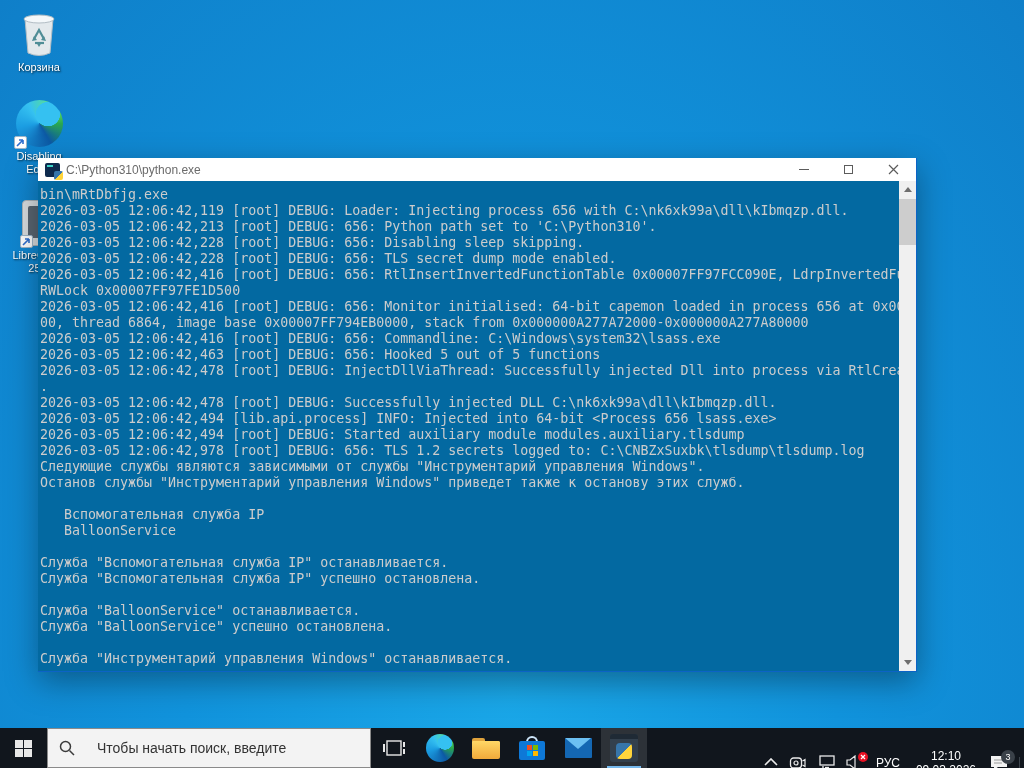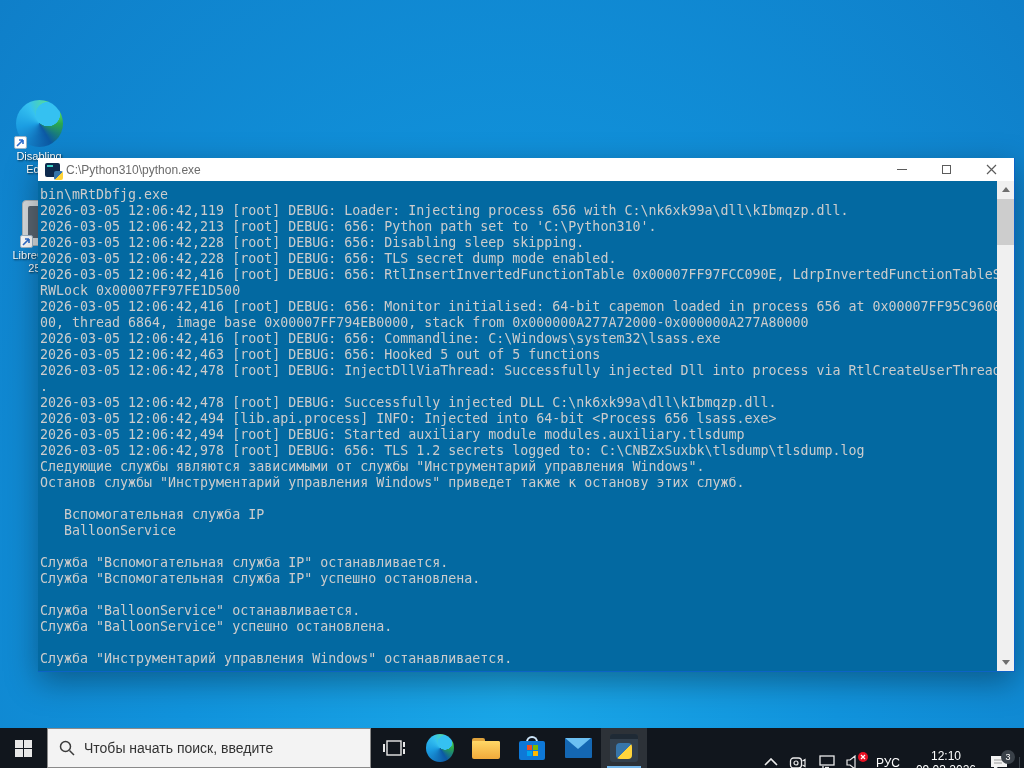--- a/index.html
+++ b/index.html
@@ -9,21 +9,21 @@
 
   
   .desk-icon { position:absolute; width:66px; display:flex; flex-direction:column; align-items:center; cursor:default; }
   .desk-icon .glyph { position:relative; }
   .desk-label { margin-top:3px; font-size:11px; color:#fff; text-align:center; line-height:13px;
     text-shadow:1px 1px 2px rgba(0,0,0,.75); }
   .shortcut-badge { position:absolute; left:-2px; bottom:-2px; width:13px; height:13px; background:#fff;
     border-radius:2px; border:1px solid #9fb6c8; display:flex; align-items:center; justify-content:center; }
 
   
-  #win { position:absolute; left:38px; top:158px; width:977px; height:514px; background:#0c0c0c;
+  #win { position:absolute; left:38px; top:158px; width:879px; height:514px; background:#0c0c0c;
     border-right:1px solid #0c63c6; border-bottom:1px solid #0c63c6;
     box-shadow:0 10px 30px rgba(0,0,0,.35); }
   #titlebar { height:23px; background:#ffffff; display:flex; align-items:center; padding-left:7px; }
   #title-text { font-size:12px; color:#6b6b6b; margin-left:6px; white-space:nowrap; }
   .tb-btn { width:45px; height:23px; display:flex; align-items:center; justify-content:center; }
   #tb-buttons { margin-left:auto; display:flex; }
   .icon-min { width:10px; height:1px; background:#5c5c5c; }
   .icon-max { width:9px; height:9px; border:1px solid #5c5c5c; }
   #console-body { position:absolute; left:0; top:23px; right:0; bottom:0; background:#0369a1; overflow:hidden; }
   #console-text { position:absolute; left:2px; top:6px; white-space:pre;
@@ -36,21 +36,21 @@
   #sb-thumb { position:absolute; left:0; top:18px; width:17px; height:46px; background:#cdcdcd; }
 
   
   #taskbar { position:absolute; left:0; bottom:0; width:1024px; height:40px; background:#11161d;
     display:flex; align-items:stretch; color:#fff; }
   .tb-item { display:flex; align-items:center; justify-content:center; }
   #start-btn { width:47px; }
   .win-logo { display:grid; grid-template-columns:8px 8px; grid-template-rows:8px 8px; gap:1px; }
   .win-logo span { background:#e8e8e8; }
   #search-box { width:324px; background:#f3f3f3; border:1px solid #8a8a8a; display:flex; align-items:center;
-    padding-left:11px; gap:9px; }
+    padding-left:11px; gap:22px; }
   #search-input { border:none; outline:none; background:transparent; font-size:14px; width:250px;
     font-family:"Liberation Sans", sans-serif; color:#222; }
   #search-input::placeholder { color:#333; opacity:1; }
   .app-btn { width:46px; position:relative; }
   .app-btn.active { background:rgba(255,255,255,.12); }
   .app-btn.active::after { content:""; position:absolute; left:6px; right:6px; bottom:0; height:2px; background:#76b9ed; }
   #tray { margin-left:auto; display:flex; align-items:stretch;margin-top:29px; }
   .tray-btn { display:flex; align-items:center; justify-content:center; padding:0 5px; }
   #lang-label { font-size:12px; color:#fff; padding:0 8px; display:flex; align-items:center; }
   #clock { display:flex; flex-direction:column; align-items:center; justify-content:center; padding:0 8px;
@@ -100,20 +100,38 @@
   .lo-doc { position:relative; width:34px; height:46px; background:#d9dde0; border-radius:4px; border:1px solid #aab2b8; }
   .lo-doc .screen { position:absolute; left:5px; top:5px; width:22px; height:32px; background:#5a6672; border-radius:2px; }
 
   svg { display:block; }
 </style>
 </head>
 <body>
 
 <div id="screen">
 
+  <div class="desk-icon" style="left:6px; top:8px;">
+    <span class="glyph">
+      <svg width="44" height="50" viewBox="0 0 44 50">
+        <path d="M8 11 L36 11 L33 45 Q22 50 11 45 Z" fill="#e3e9ec" stroke="#b2bdc4" stroke-width="1"></path>
+        <ellipse cx="22" cy="11" rx="15" ry="4" fill="#f4f8fa" stroke="#b2bdc4" stroke-width="1"></ellipse>
+        <g stroke="#4f8d96" stroke-width="2.2" fill="none">
+          <path d="M17 31 L22 22 L27 31"></path>
+          <path d="M18 35 L27 35"></path>
+        </g>
+        <g fill="#4f8d96">
+          <path d="M15 33 l5 -1 -3 -4 z"></path>
+          <path d="M29 33 l-5 -1 3 -4 z"></path>
+          <path d="M22 39 l-3 -5 h6 z"></path>
+        </g>
+      </svg>
+    </span>
+    <span class="desk-label">Корзина</span>
+  </div>
 
   <div class="desk-icon" style="left:6px; top:100px;">
     <span class="glyph">
       <div class="edge-circle" style="width:47px;height:47px;"></div>
       <span class="shortcut-badge">
         <svg width="9" height="9" viewBox="0 0 9 9">
             <path d="M1 8 L7 2 M7 2 H3 M7 2 V6" stroke="#2f6fce" stroke-width="1.6" fill="none"></path>
           </svg>
       </span>
     </span>

